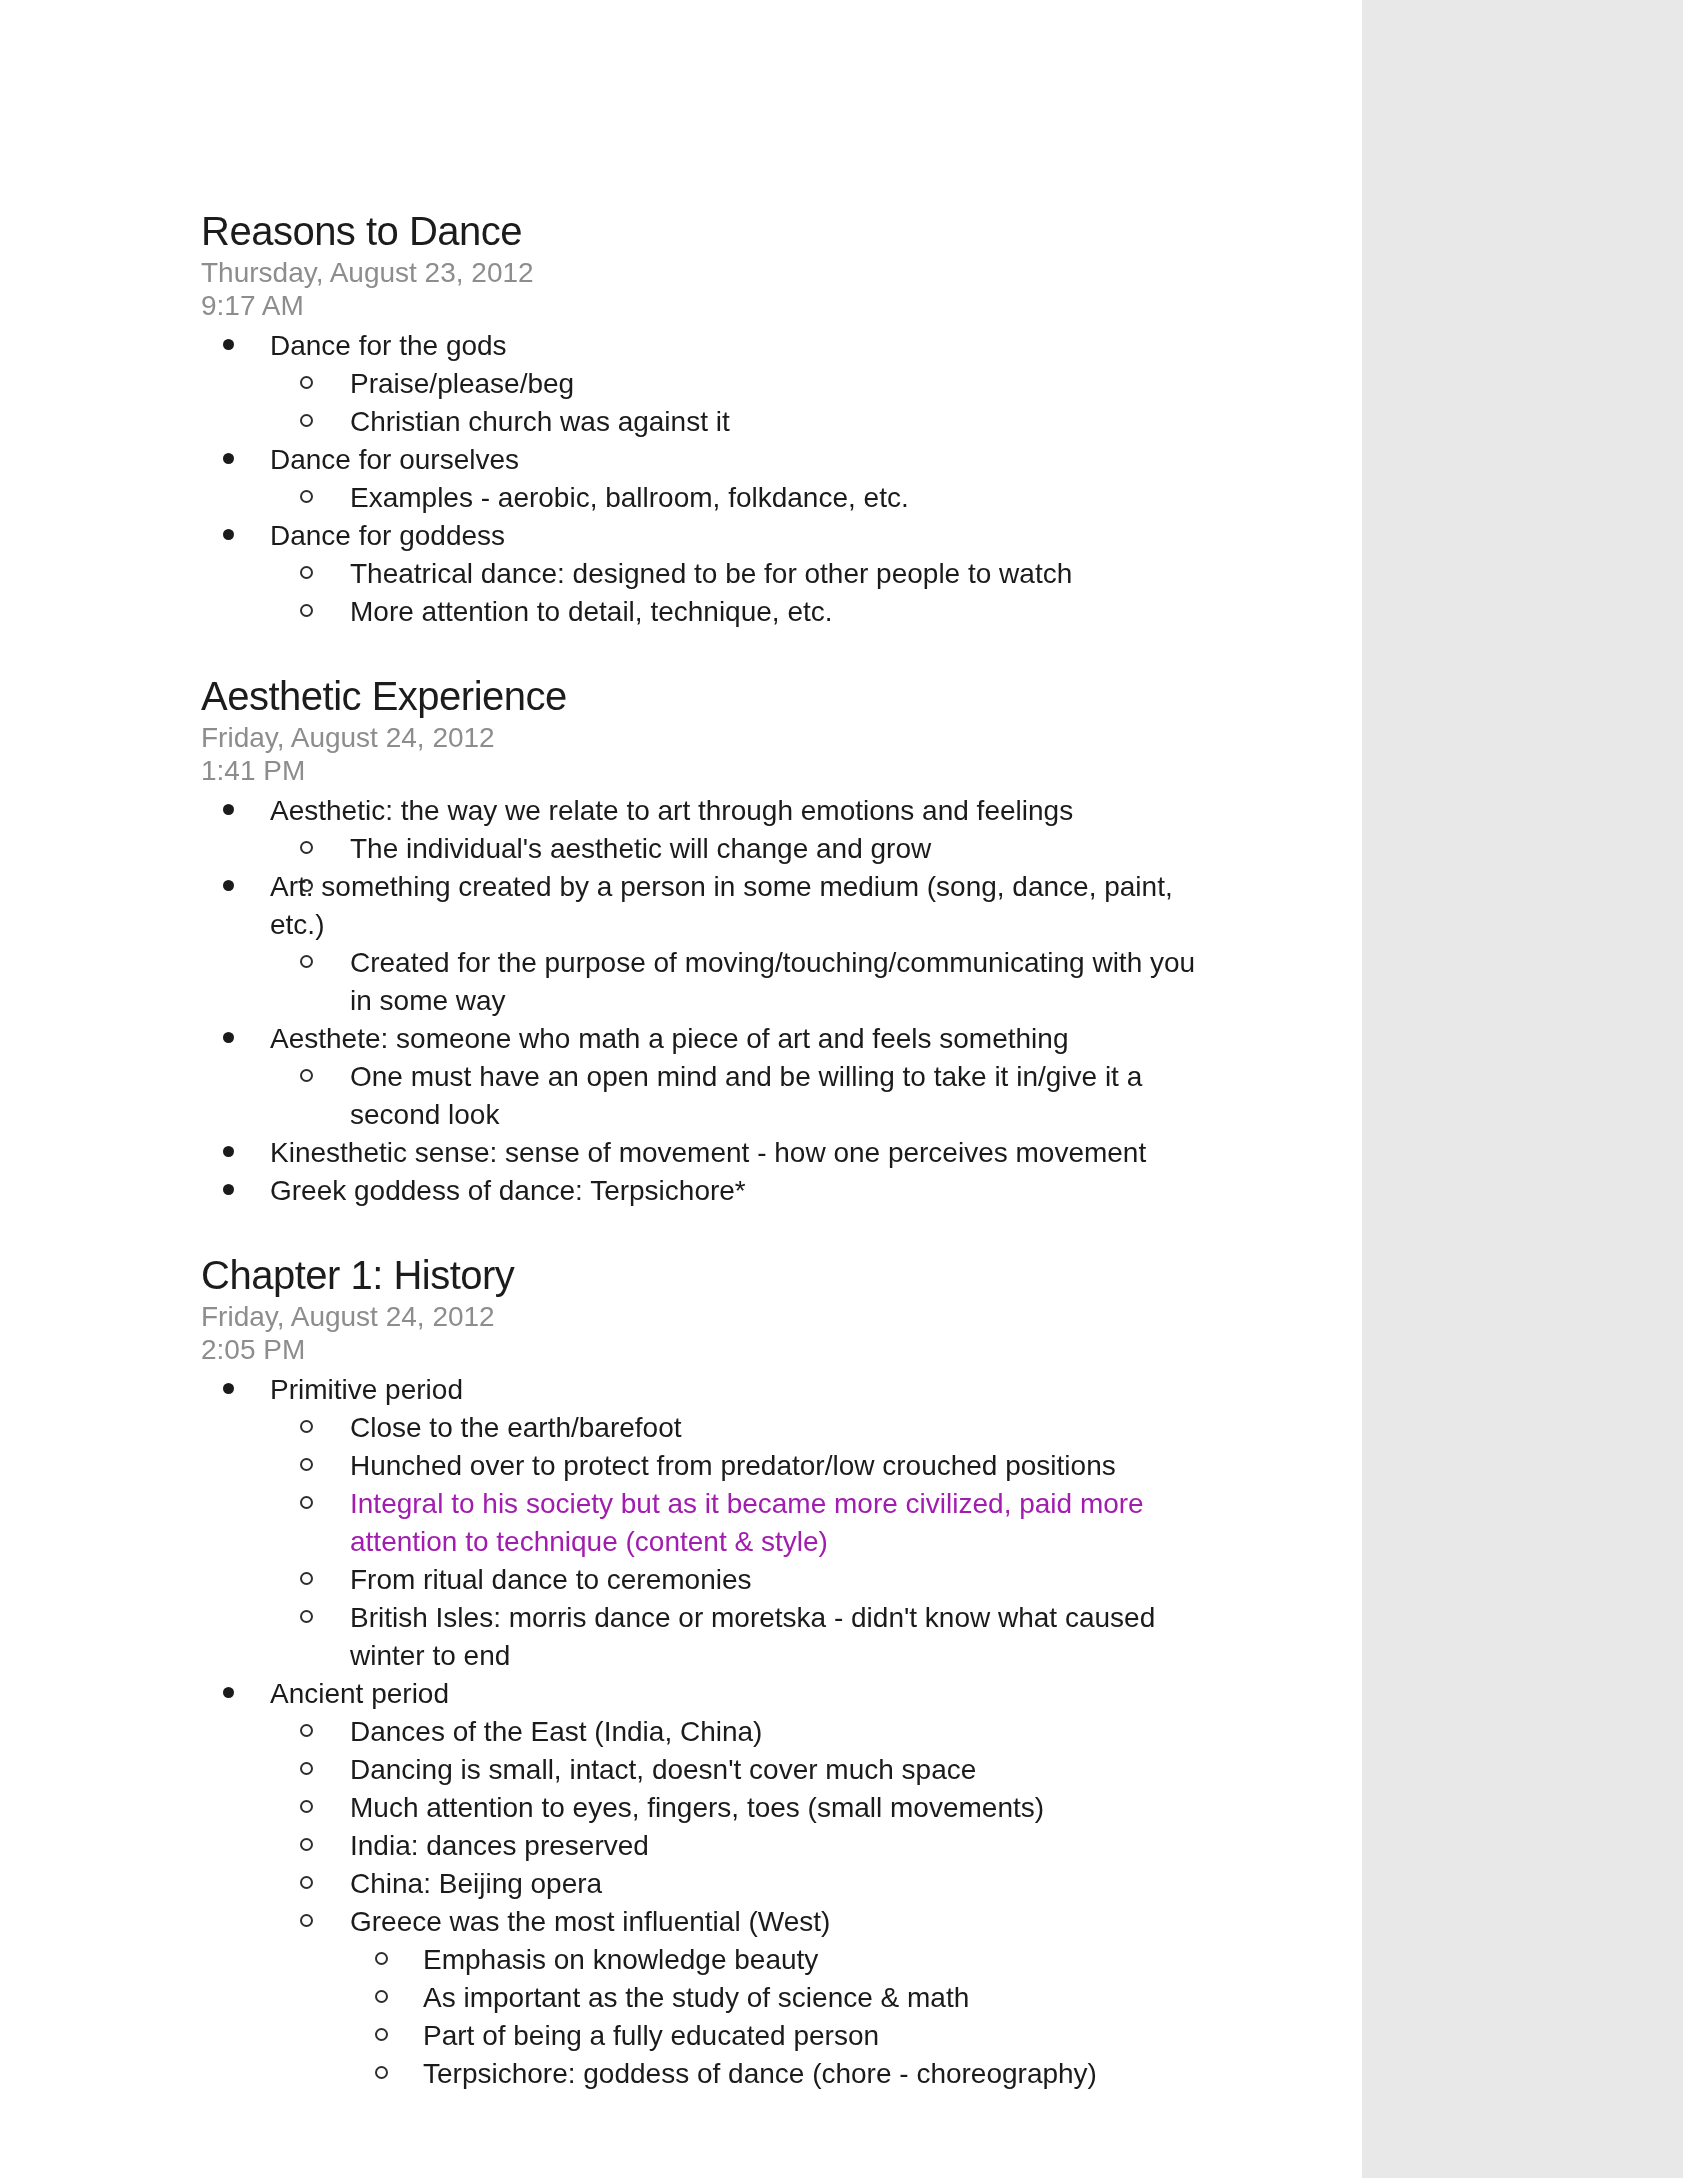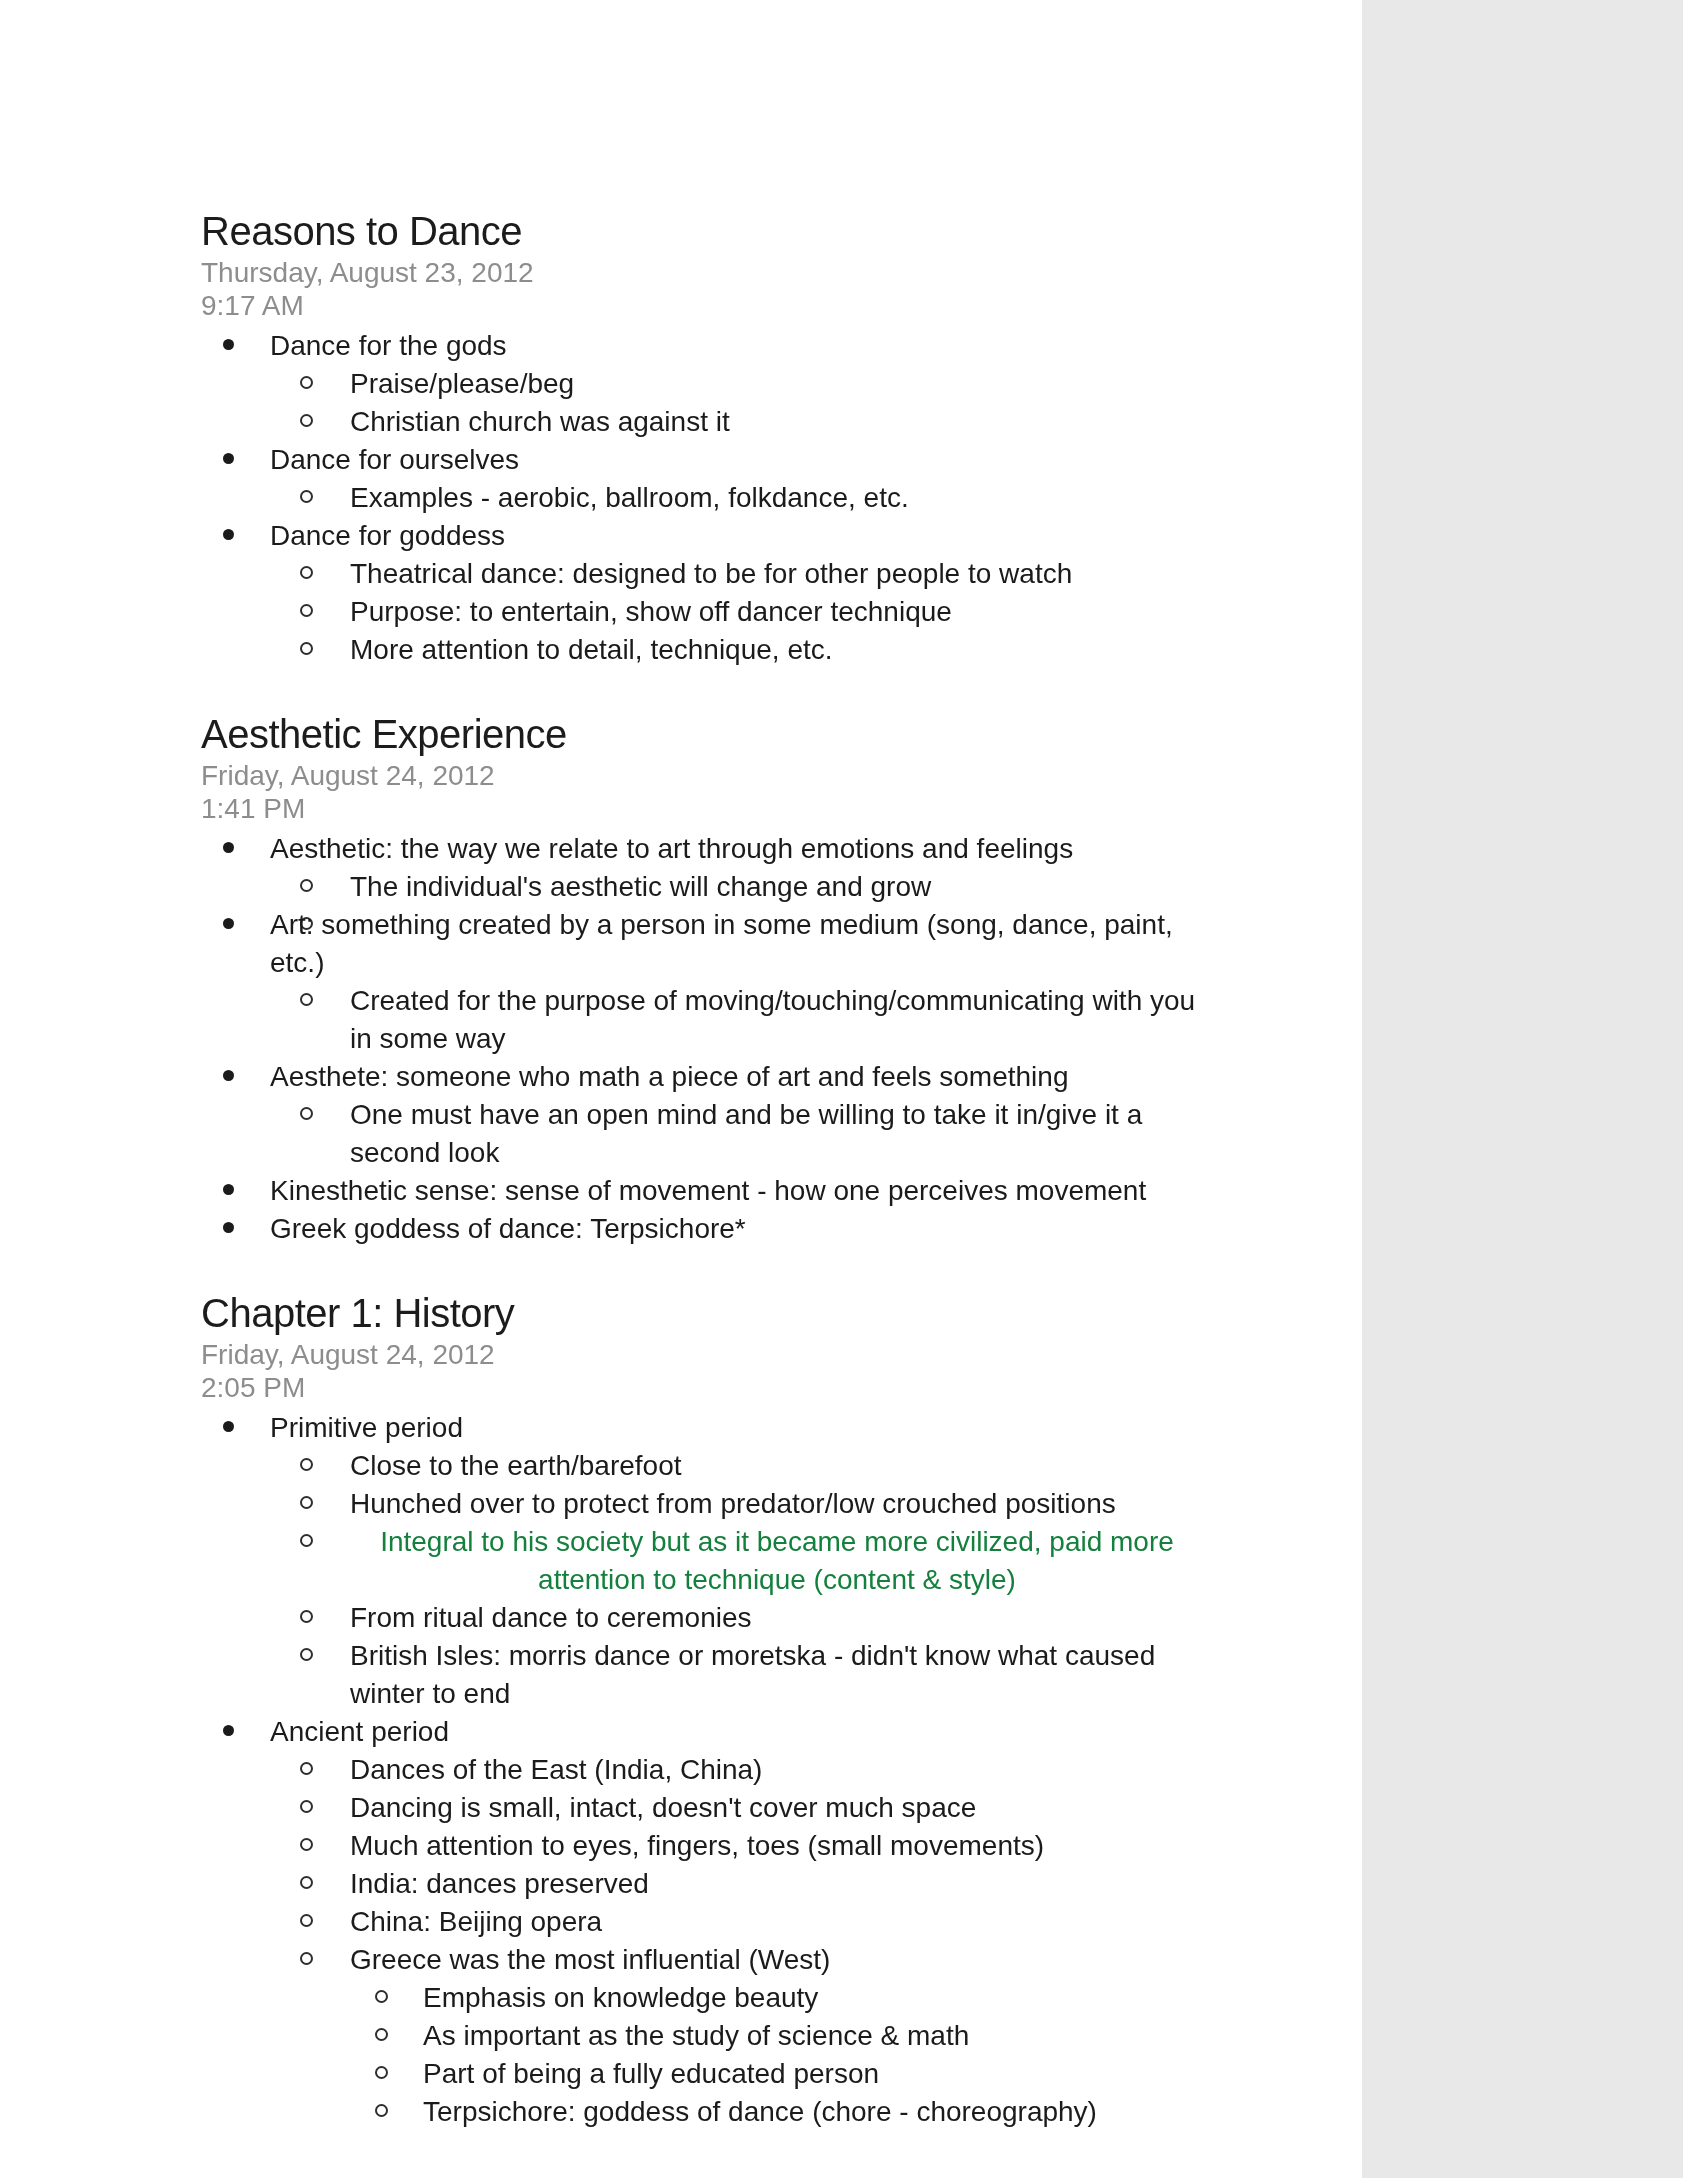--- a/index.html
+++ b/index.html
@@ -36,21 +36,20 @@
         <div class="meta" style="color: rgb(141, 141, 141);">Thursday, August 23, 2012</div>
         <div class="meta" style="color: rgb(141, 141, 141);">9:17 AM</div>
         <div class="list">
           <div class="row l1" style="color: rgb(27, 27, 27);"><span class="bullet b1"></span><span class="txt">Dance for the gods</span></div>
           <div class="row l2" style="color: rgb(27, 27, 27);"><span class="bullet b2"></span><span class="txt">Praise/please/beg</span></div>
           <div class="row l2" style="color: rgb(27, 27, 27);"><span class="bullet b2"></span><span class="txt">Christian church was against it</span></div>
           <div class="row l1" style="color: rgb(27, 27, 27);"><span class="bullet b1"></span><span class="txt">Dance for ourselves</span></div>
           <div class="row l2" style="color: rgb(27, 27, 27);"><span class="bullet b2"></span><span class="txt">Examples - aerobic, ballroom, folkdance, etc.</span></div>
           <div class="row l1" style="color: rgb(27, 27, 27);"><span class="bullet b1"></span><span class="txt">Dance for goddess</span></div>
           <div class="row l2" style="color: rgb(27, 27, 27);"><span class="bullet b2"></span><span class="txt">Theatrical dance: designed to be for other people to watch</span></div>
-          <div class="row l2" style="color: rgb(27, 27, 27);"><span class="bullet b2"></span><span class="txt">Purpose: to entertain, show off dancer technique</span></div>
           <div class="row l2" style="color: rgb(27, 27, 27);"><span class="bullet b2"></span><span class="txt">More attention to detail, technique, etc.</span></div>
         </div>
       </section>
       <section class="section">
         <h1 class="title" style="color: rgb(28, 28, 28);">Aesthetic Experience</h1>
         <div class="meta" style="color: rgb(141, 141, 141);">Friday, August 24, 2012</div>
         <div class="meta" style="color: rgb(141, 141, 141);">1:41 PM</div>
         <div class="list">
           <div class="row l1" style="color: rgb(27, 27, 27);"><span class="bullet b1"></span><span class="txt">Aesthetic: the way we relate to art through emotions and feelings</span></div>
           <div class="row l2" style="color: rgb(27, 27, 27);"><span class="bullet b2"></span><span class="txt">The individual's aesthetic will change and grow</span></div>
@@ -64,21 +63,21 @@
         </div>
       </section>
       <section class="section">
         <h1 class="title" style="color: rgb(28, 28, 28);">Chapter 1: History</h1>
         <div class="meta" style="color: rgb(141, 141, 141);">Friday, August 24, 2012</div>
         <div class="meta" style="color: rgb(141, 141, 141);">2:05 PM</div>
         <div class="list">
           <div class="row l1" style="color: rgb(27, 27, 27);"><span class="bullet b1"></span><span class="txt">Primitive period</span></div>
           <div class="row l2" style="color: rgb(27, 27, 27);"><span class="bullet b2"></span><span class="txt">Close to the earth/barefoot</span></div>
           <div class="row l2" style="color: rgb(27, 27, 27);"><span class="bullet b2"></span><span class="txt">Hunched over to protect from predator/low crouched positions</span></div>
-          <div class="row l2" style="color: #15803d; text-align: center;"><span class="bullet b2"></span><span class="txt">Integral to his society but as it became more civilized, paid more attention to technique (content &amp; style)</span></div>
+          <div class="row l2" style="color: #a21caf;"><span class="bullet b2"></span><span class="txt">Integral to his society but as it became more civilized, paid more attention to technique (content &amp; style)</span></div>
           <div class="row l2" style="color: rgb(27, 27, 27);"><span class="bullet b2"></span><span class="txt">From ritual dance to ceremonies</span></div>
           <div class="row l2" style="color: rgb(27, 27, 27);"><span class="bullet b2"></span><span class="txt">British Isles: morris dance or moretska - didn't know what caused winter to end</span></div>
           <div class="row l1" style="color: rgb(27, 27, 27);"><span class="bullet b1"></span><span class="txt">Ancient period</span></div>
           <div class="row l2" style="color: rgb(27, 27, 27);"><span class="bullet b2"></span><span class="txt">Dances of the East (India, China)</span></div>
           <div class="row l2" style="color: rgb(27, 27, 27);"><span class="bullet b2"></span><span class="txt">Dancing is small, intact, doesn't cover much space</span></div>
           <div class="row l2" style="color: rgb(27, 27, 27);"><span class="bullet b2"></span><span class="txt">Much attention to eyes, fingers, toes (small movements)</span></div>
           <div class="row l2" style="color: rgb(27, 27, 27);"><span class="bullet b2"></span><span class="txt">India: dances preserved</span></div>
           <div class="row l2" style="color: rgb(27, 27, 27);"><span class="bullet b2"></span><span class="txt">China: Beijing opera</span></div>
           <div class="row l2" style="color: rgb(27, 27, 27);"><span class="bullet b2"></span><span class="txt">Greece was the most influential (West)</span></div>
           <div class="row l3" style="color: rgb(27, 27, 27);"><span class="bullet b3"></span><span class="txt">Emphasis on knowledge beauty</span></div>

